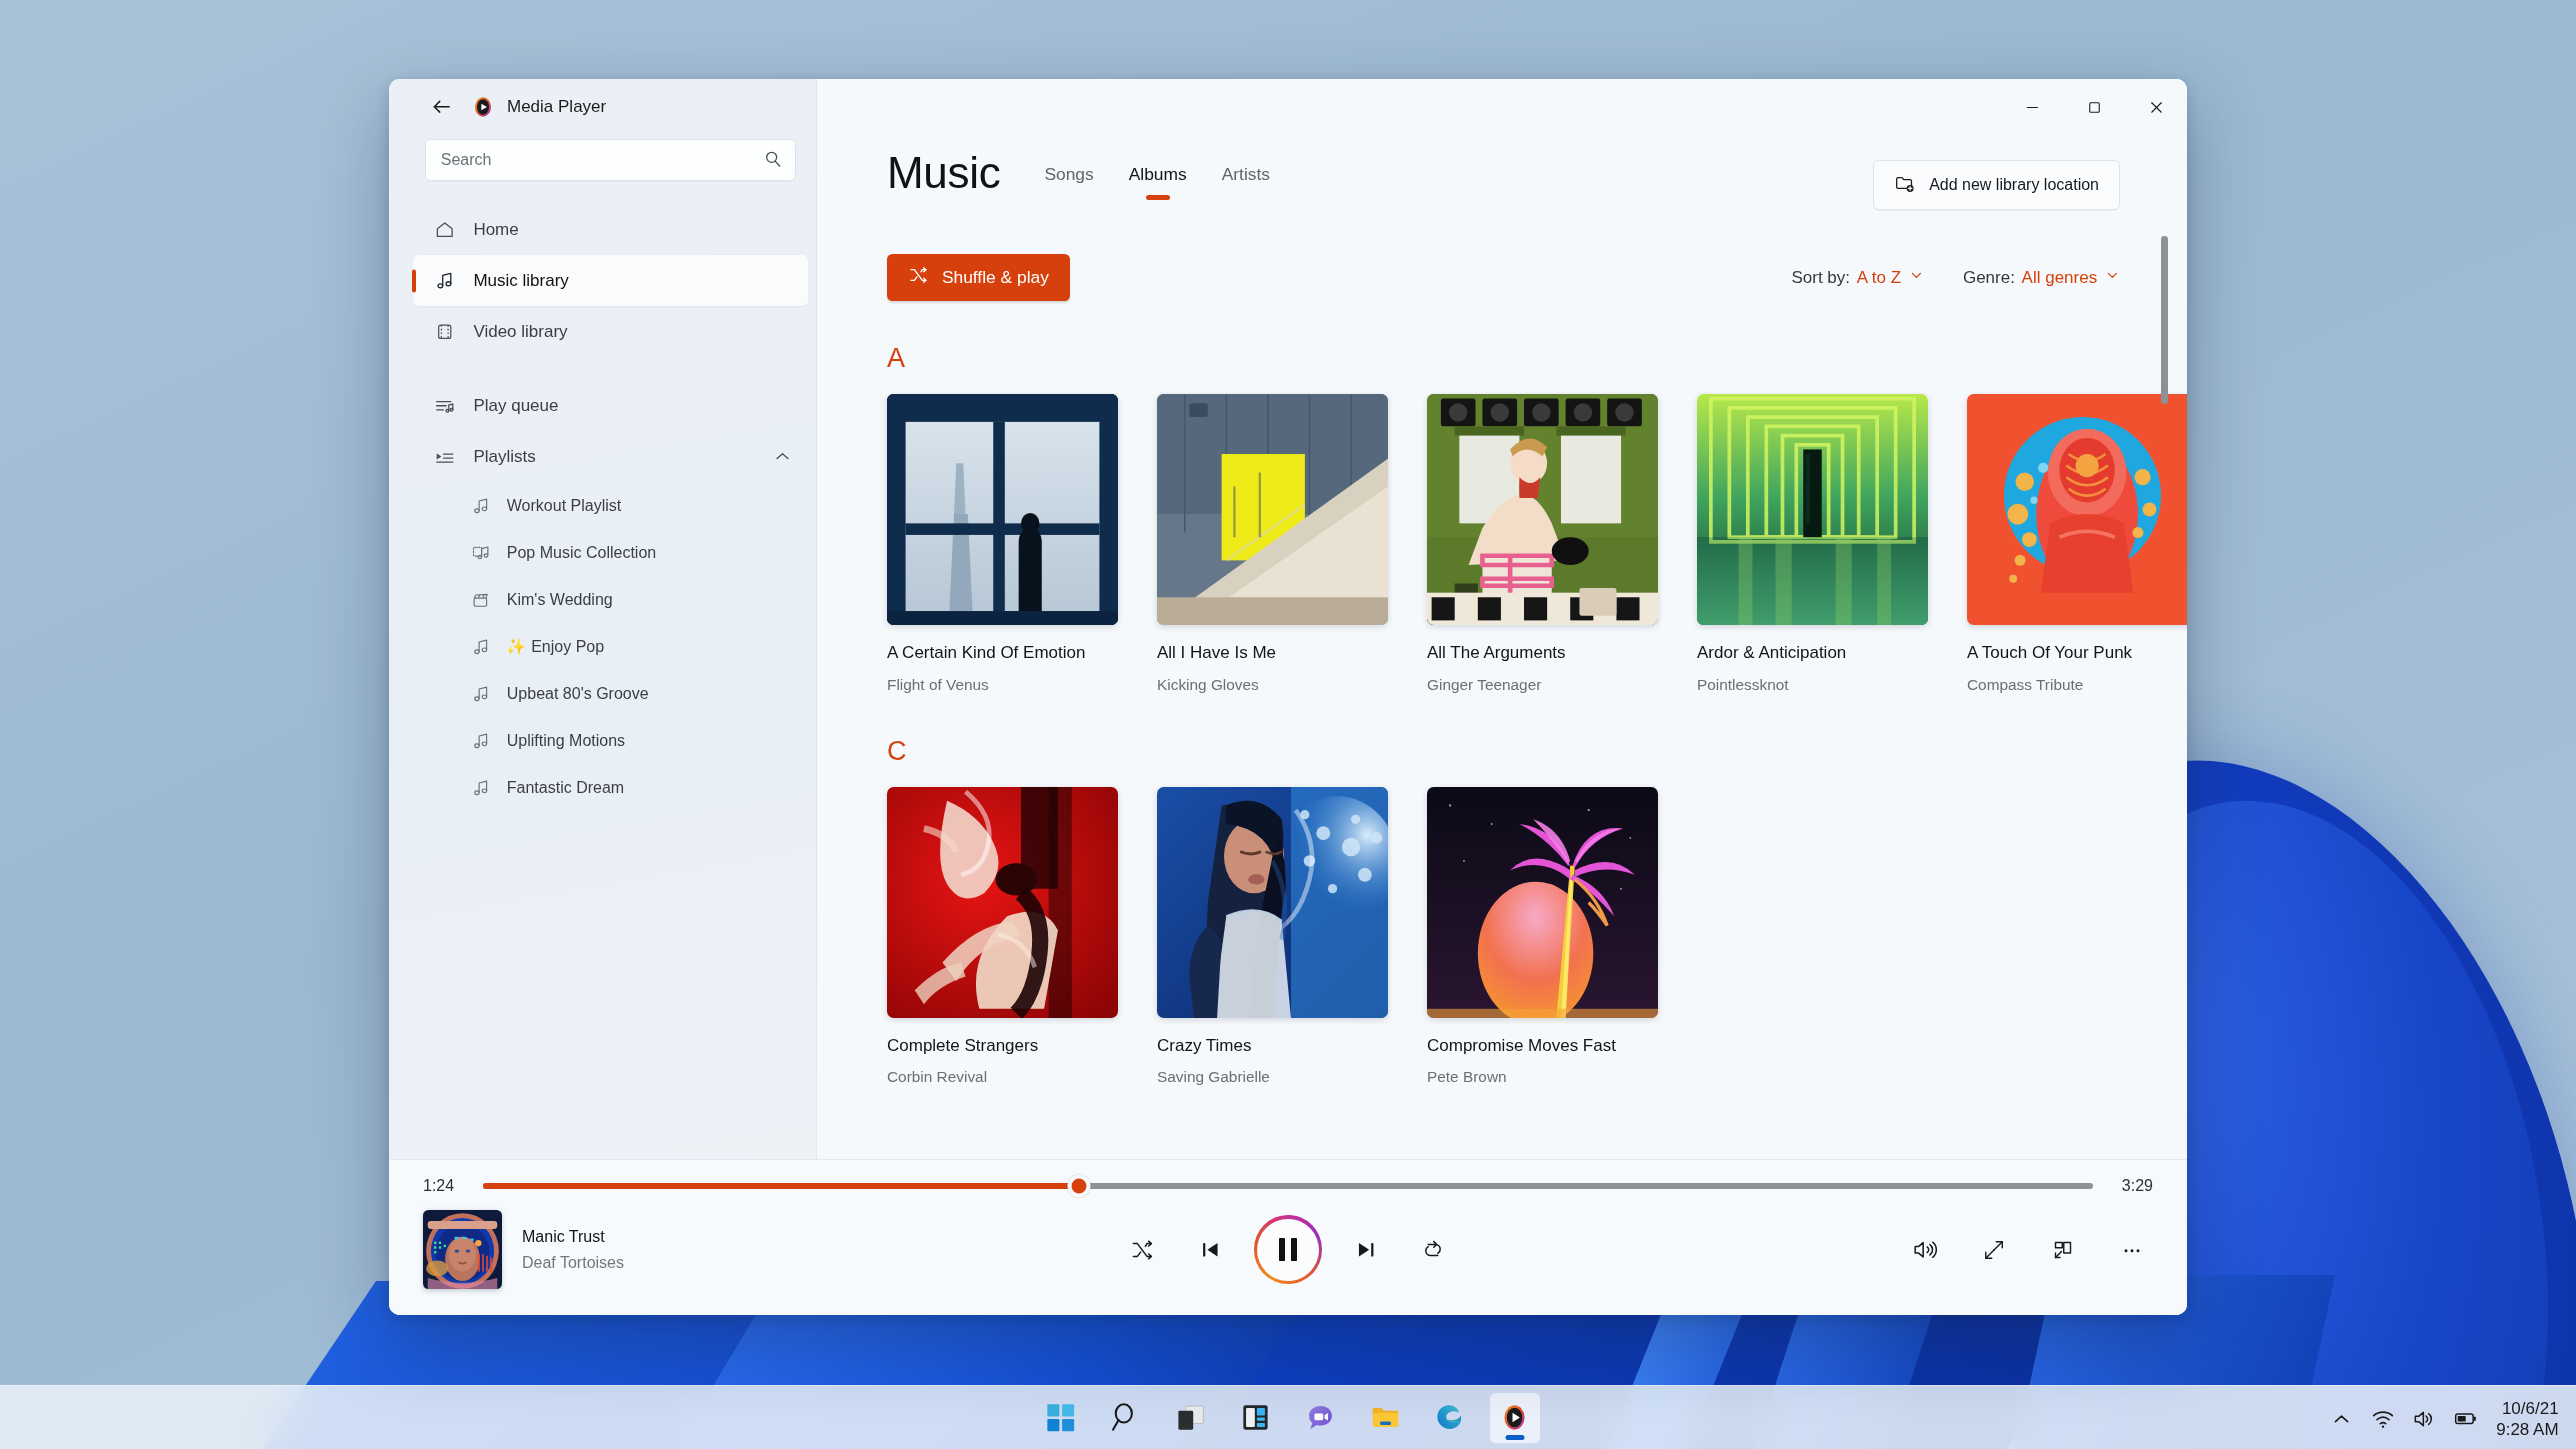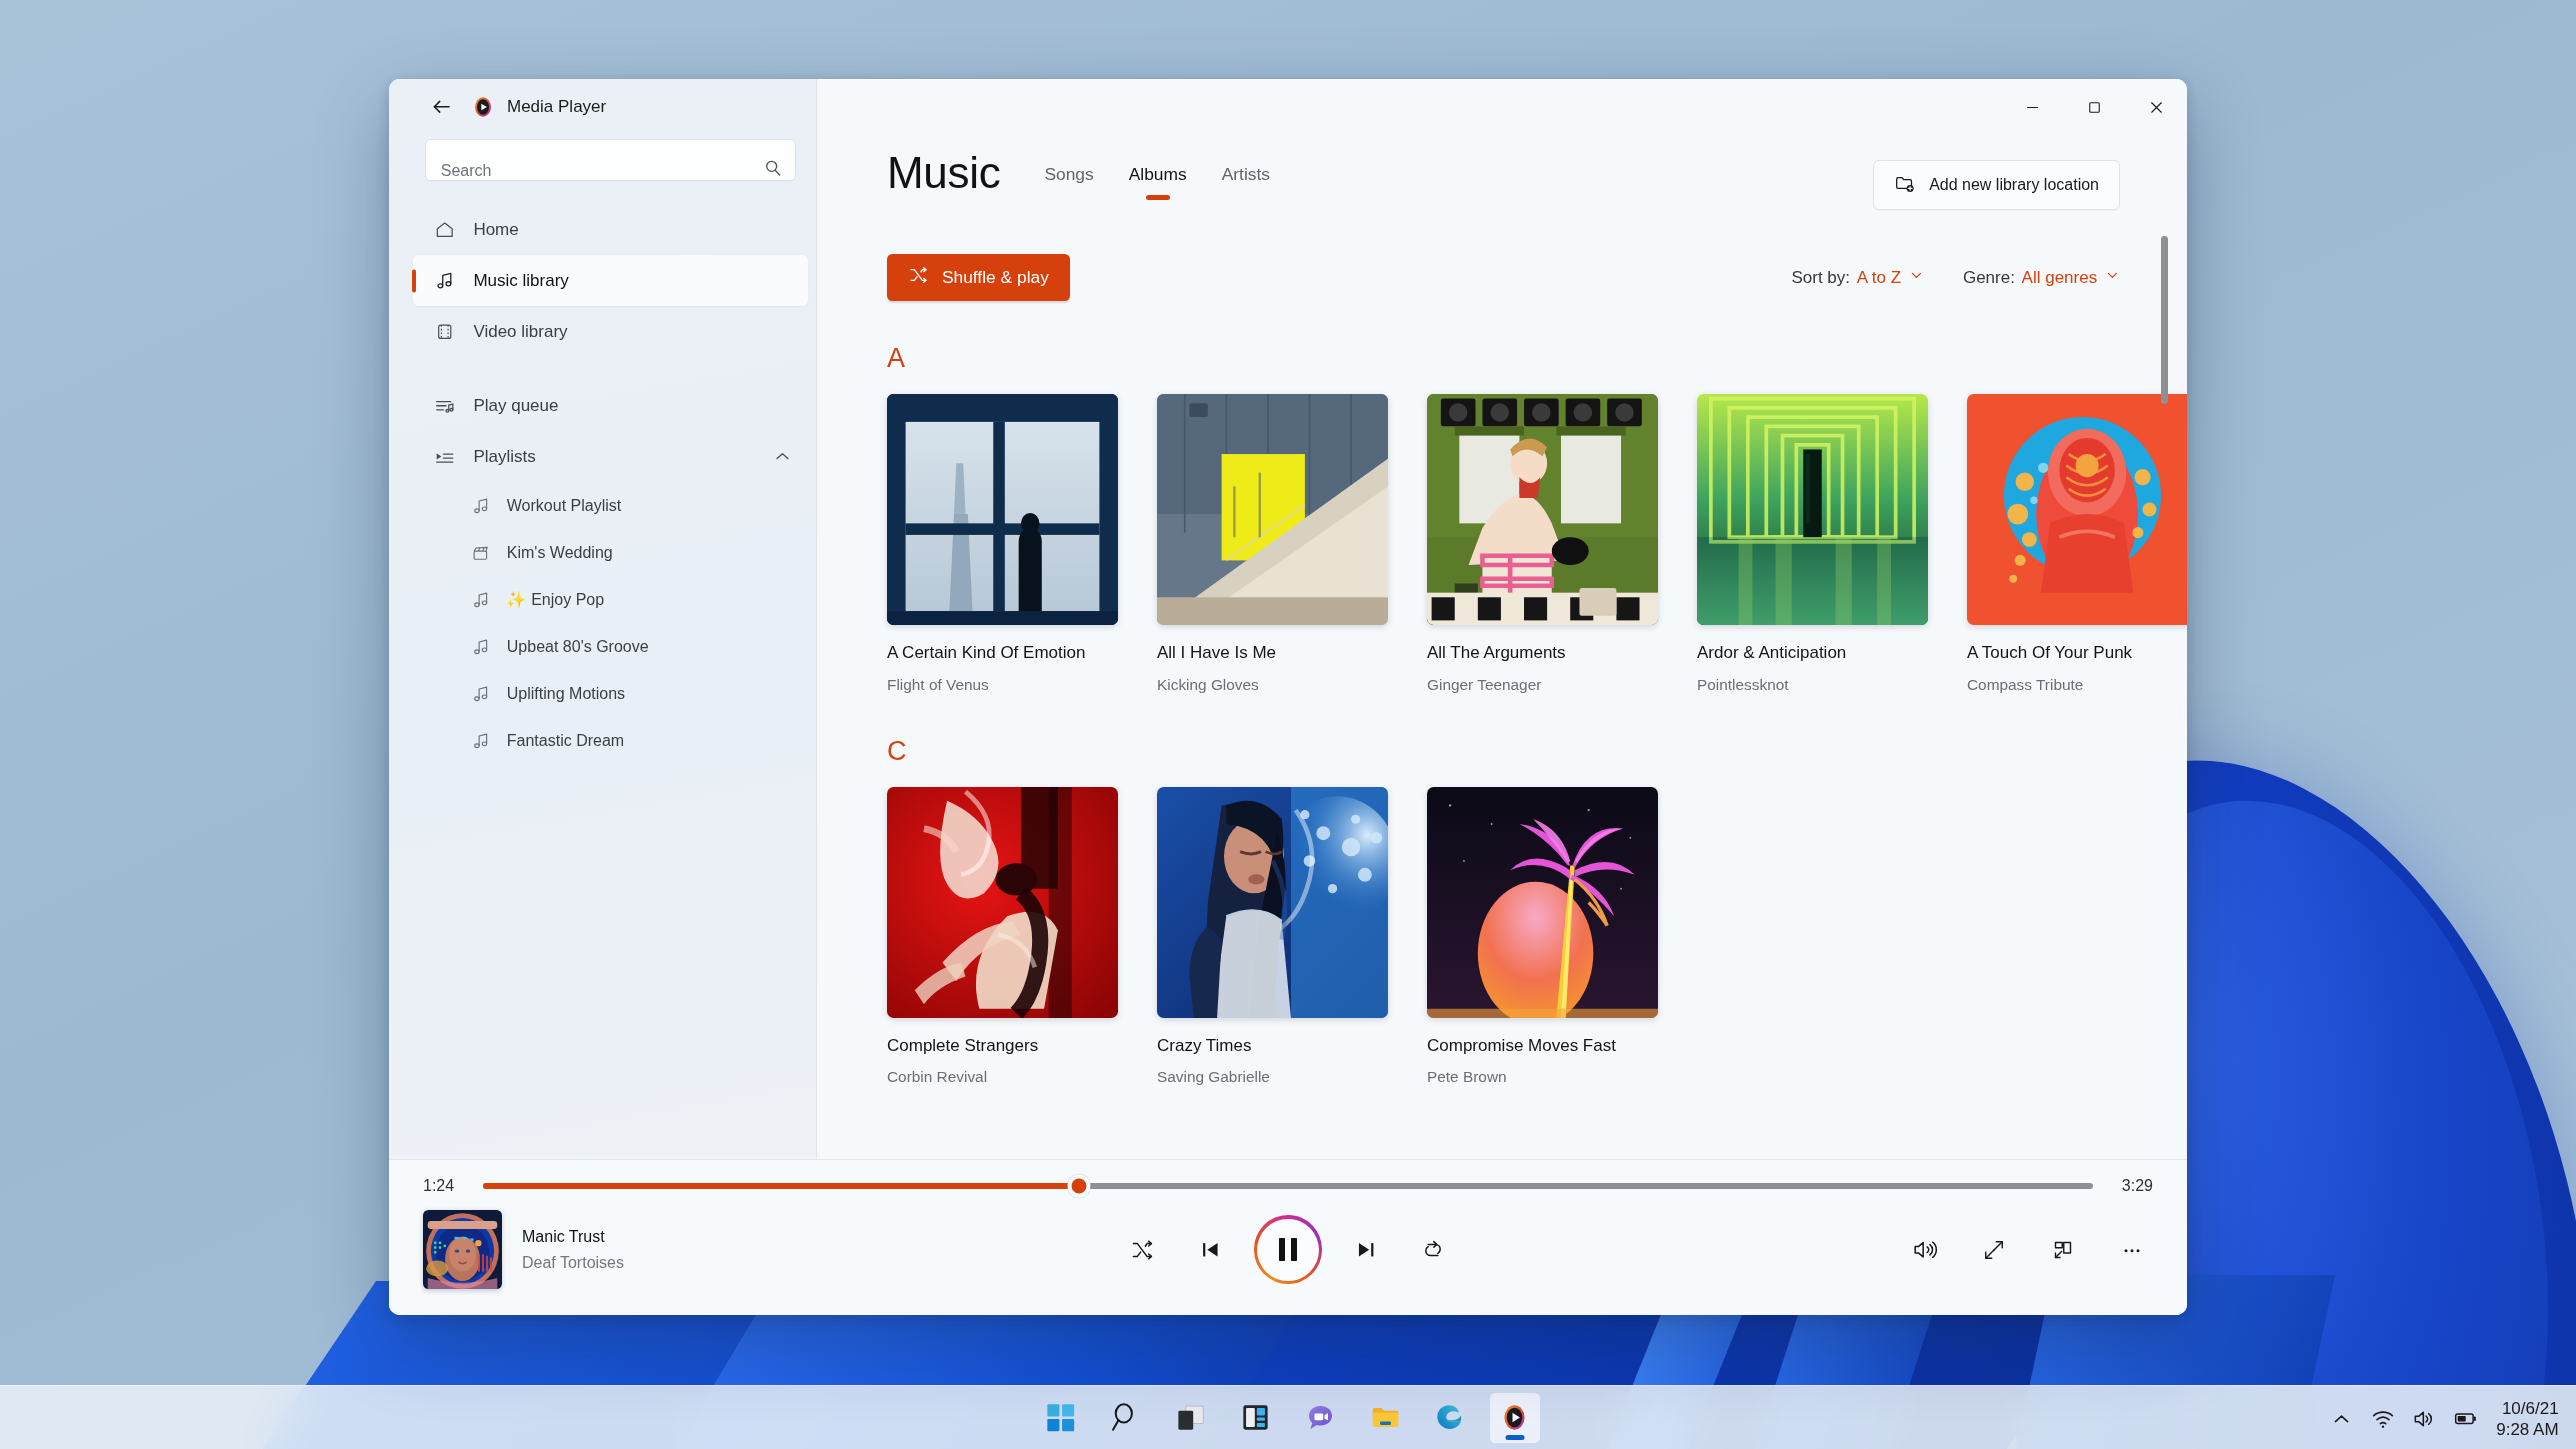--- a/index.html
+++ b/index.html
@@ -102,21 +102,21 @@
   #back-btn {
     width: 35px; height: 35px; border-radius: 4px;
     display: flex; align-items: center; justify-content: center;
   }
   #app-logo { width: 24px; height: 24px; }
   #app-title { font-size: 17px; color: #1c1c1c; }
 
   #search-wrap { padding: 4px 20px 0 20px; }
   #search-box {
     height: 42px; background: #fdfefe; border: 0.7px solid #dbe2e9;
-    border-radius: 5.4px; display: flex; align-items: flex-end;
+    border-radius: 5.4px; display: flex; align-items: center;
     padding: 0 12px 0 14.8px; box-shadow: 0 0.7px 0 rgba(0,0,0,.03);
   }
   #search-input {
     flex: 1; border: 0; outline: 0; background: transparent;
     font-size: 16px; color: #3a3a3a; font-family: "Liberation Sans", sans-serif;
   }
   #search-input::placeholder { color: #6d7278; }
 
   #nav { margin-top: 23px; flex: 1; overflow: hidden; }
   .nav-item {
@@ -507,20 +507,31 @@
           <span class="nav-icon">
             <svg width="20" height="20" viewBox="0 0 32 32" fill="none" stroke="#6a6f75" stroke-width="1.8" stroke-linecap="round" stroke-linejoin="round">
               <path d="M13 23V8l12-3v15"></path>
                 <ellipse cx="9.5" cy="23.5" rx="3.5" ry="3"></ellipse>
                 <ellipse cx="21.5" cy="20.5" rx="3.5" ry="3"></ellipse>
             </svg>
           </span>
           <span>Workout Playlist</span>
         </div>
 
+        <div class="nav-item sub">
+          <span class="nav-icon">
+            <svg width="20" height="20" viewBox="0 0 32 32" fill="none" stroke="#6a6f75" stroke-width="1.8" stroke-linecap="round" stroke-linejoin="round">
+              <rect x="4" y="7" width="13" height="14" rx="2" stroke-dasharray="2.5 2.5"></rect>
+              <path d="M17 22V9l10-2.5v12"></path>
+                <ellipse cx="14" cy="22.5" rx="3" ry="2.6"></ellipse>
+                <ellipse cx="24" cy="20" rx="3" ry="2.6"></ellipse>
+            </svg>
+          </span>
+          <span>Pop Music Collection</span>
+        </div>
 
         <div class="nav-item sub">
           <span class="nav-icon">
             <svg width="20" height="20" viewBox="0 0 32 32" fill="none" stroke="#6a6f75" stroke-width="1.8" stroke-linejoin="round">
               <rect x="5" y="13" width="20" height="13" rx="2"></rect>
               <path d="M5 13l3-5 18-1-2 6"></path>
               <path d="M12 12.5l2-5M19 12l2-5"></path>
             </svg>
           </span>
           <span>Kim's Wedding</span>

